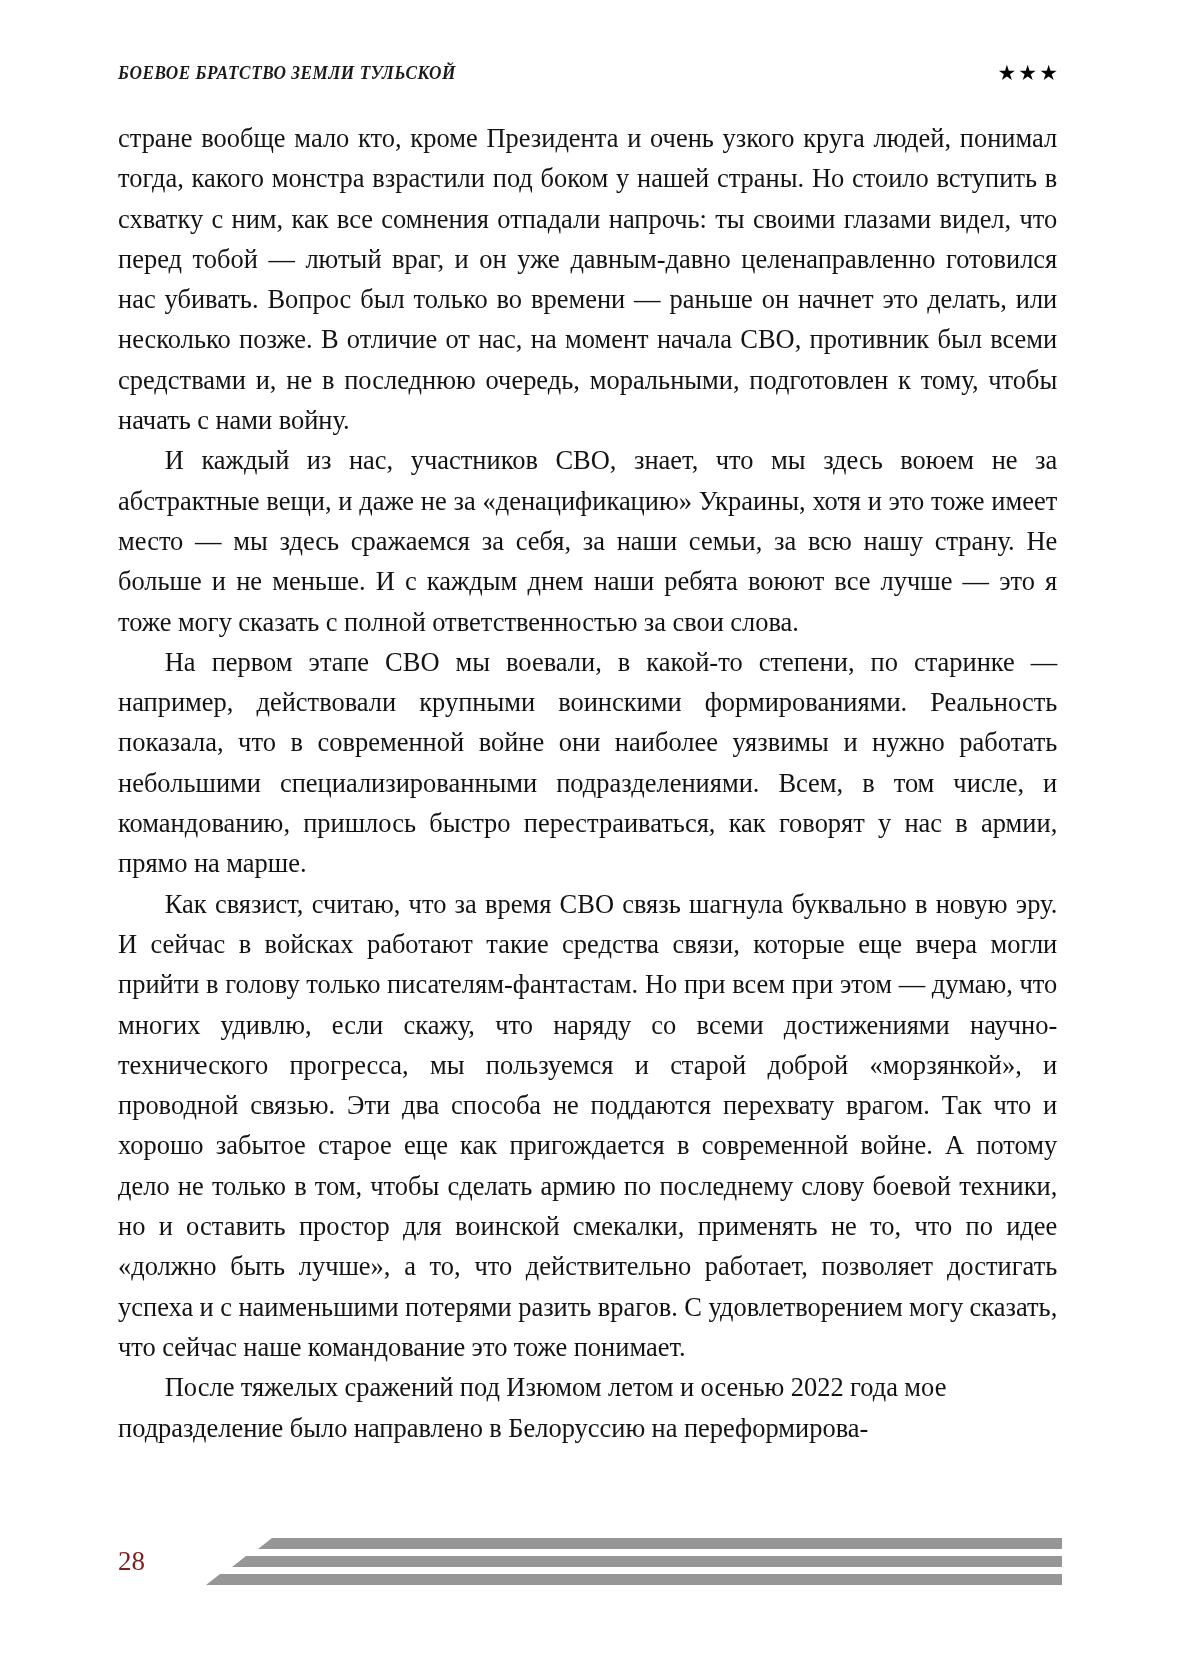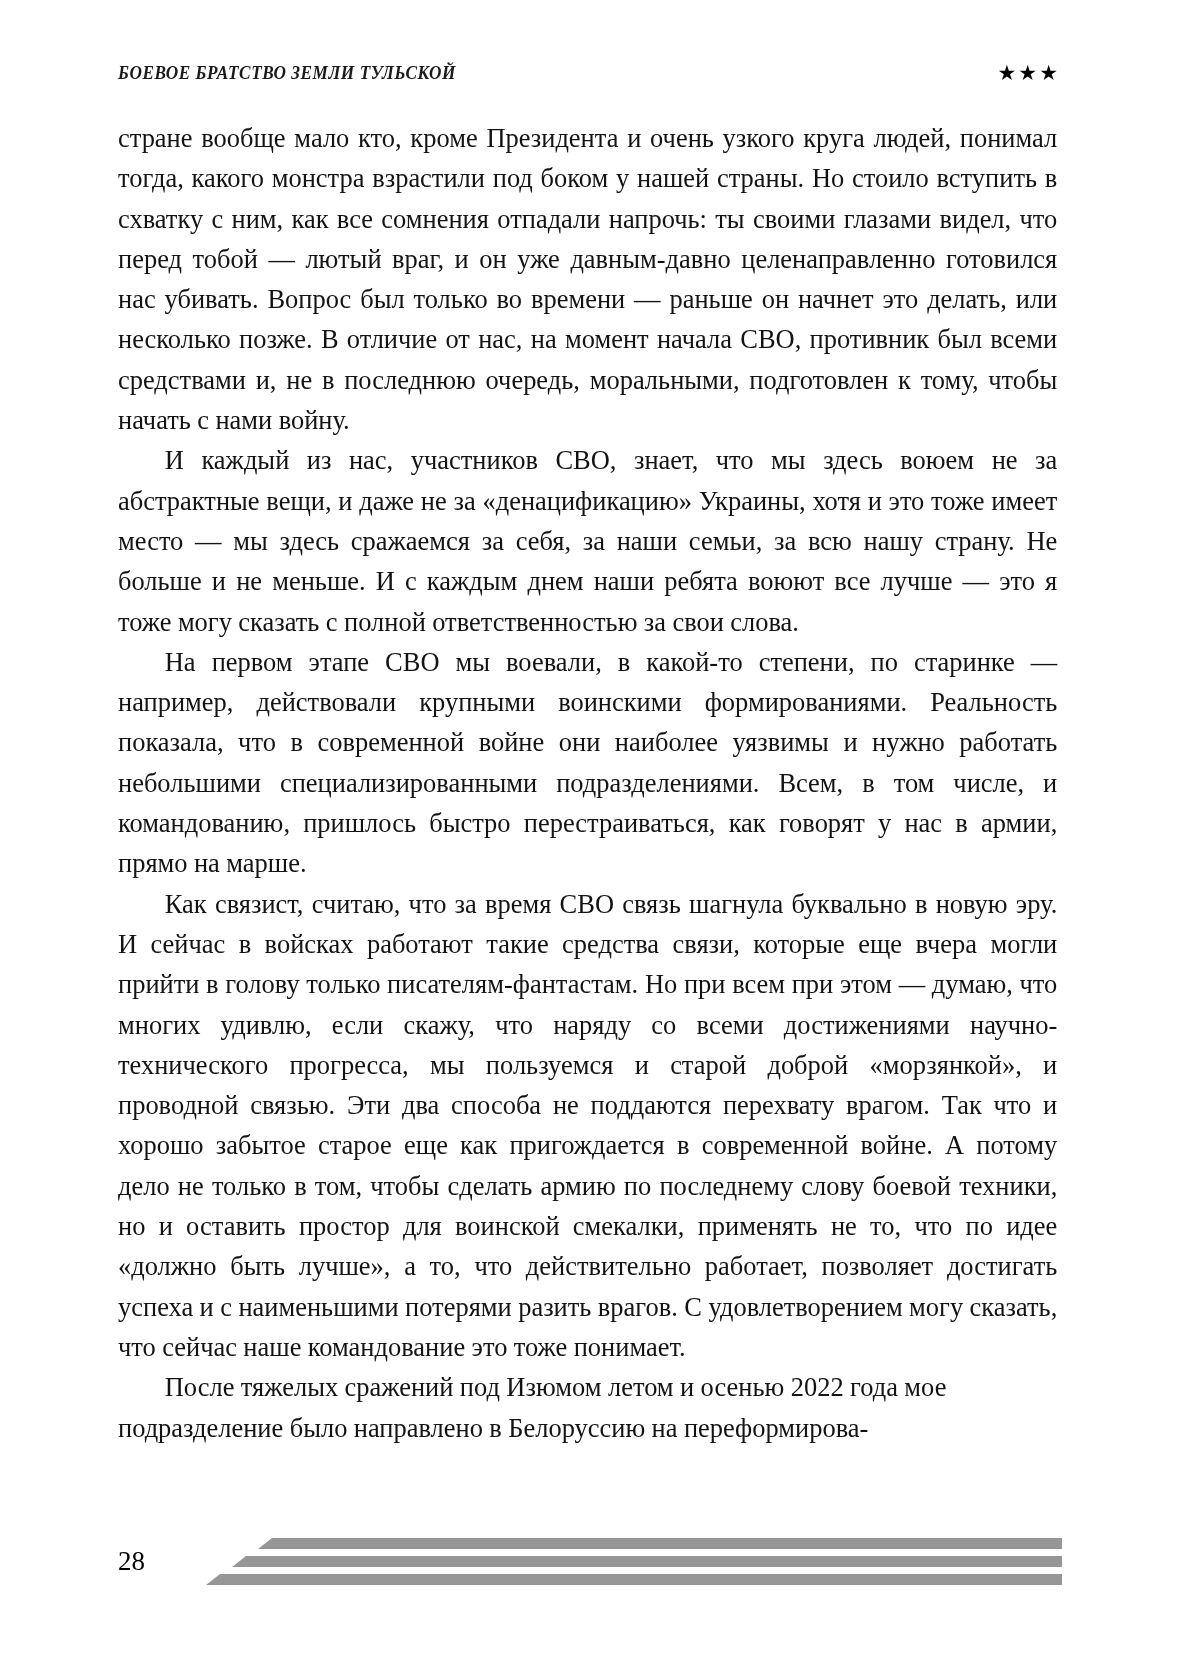--- a/index.html
+++ b/index.html
@@ -78,21 +78,21 @@
     top: 1536px;
     width: 944px;
     height: 60px;
   }
   .page-number {
     position: absolute;
     left: 0;
     top: 12px;
     font-size: 27px;
     line-height: 1;
-    color: #000000;
+    color: #7f1d1d;
   }
   .footer-rule {
     position: absolute;
     left: 62px;
     top: 0;
     width: 882px;
     height: 58px;
   }
   .footer-rule .bar {
     position: absolute;

